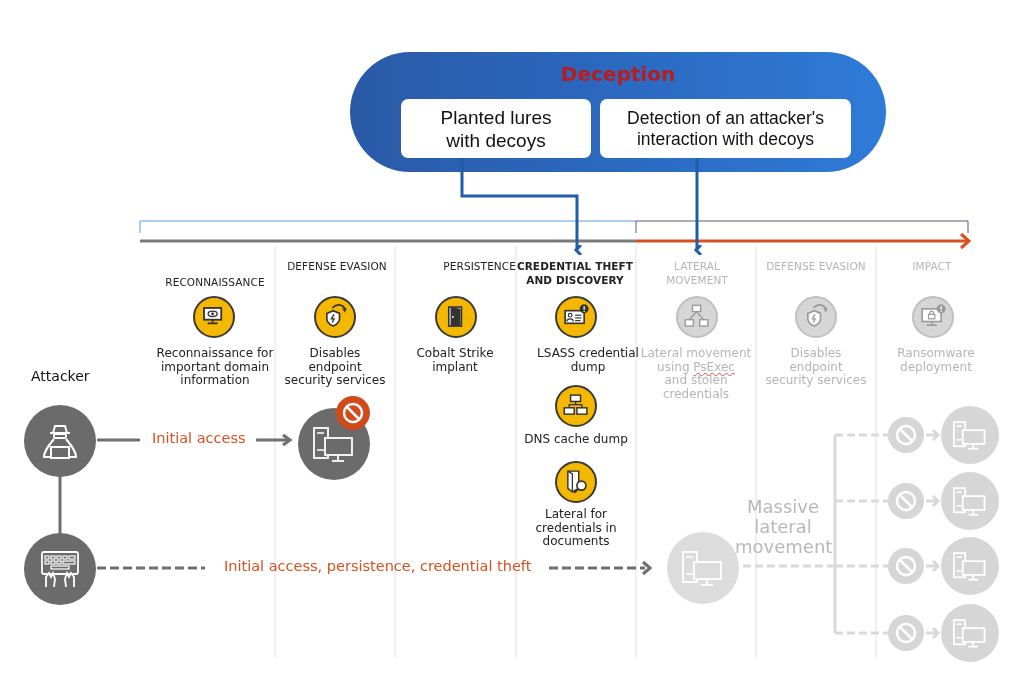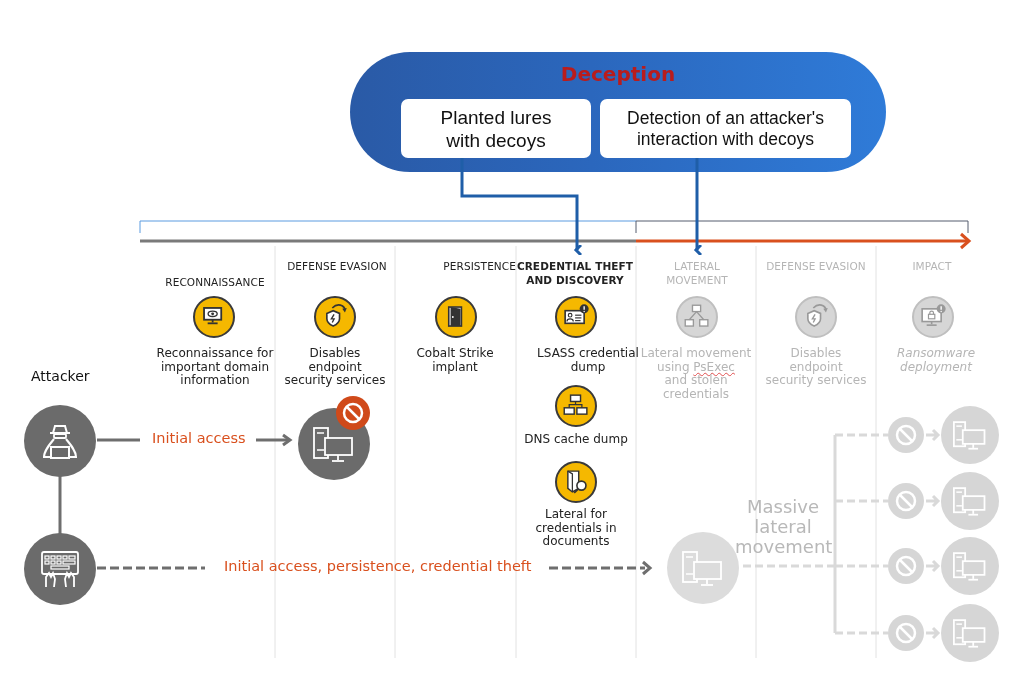--- a/index.html
+++ b/index.html
@@ -232,21 +232,21 @@
   <div>Lateral movement</div>
   <div>using <span class="squiggle">PsExec</span></div>
   <div>and stolen</div>
   <div>credentials</div>
 </div>
 <div class="abs step-label dim" style="left:756px;top:347px;width:120px;">
   <div>Disables</div>
   <div>endpoint</div>
   <div>security services</div>
 </div>
-<div class="abs step-label dim" style="left:876px;top:347px;width:120px;font-style:italic;">
+<div class="abs step-label dim" style="left:876px;top:347px;width:120px;">
   <div>Ransomware</div>
   <div>deployment</div>
 </div>
 
 <div id="attacker-label" class="abs">Attacker</div>
 <div class="big-circle" style="left:24px;top:405px;width:72px;height:72px;background:#6b6b6b;">
   <svg viewBox="0 0 72 72">
       <path d="M26,28 L46,28 M29,28 L31,21 L41,21 L43,28" fill="none" stroke="#fff" stroke-width="2"></path>
       <rect x="30" y="29" width="12" height="4" rx="1" fill="none" stroke="#fff" stroke-width="1.8"></rect>
       <path d="M30,34 C25,40 20,46 20,52 L52,52 C52,46 47,40 42,34" fill="none" stroke="#fff" stroke-width="2"></path>

